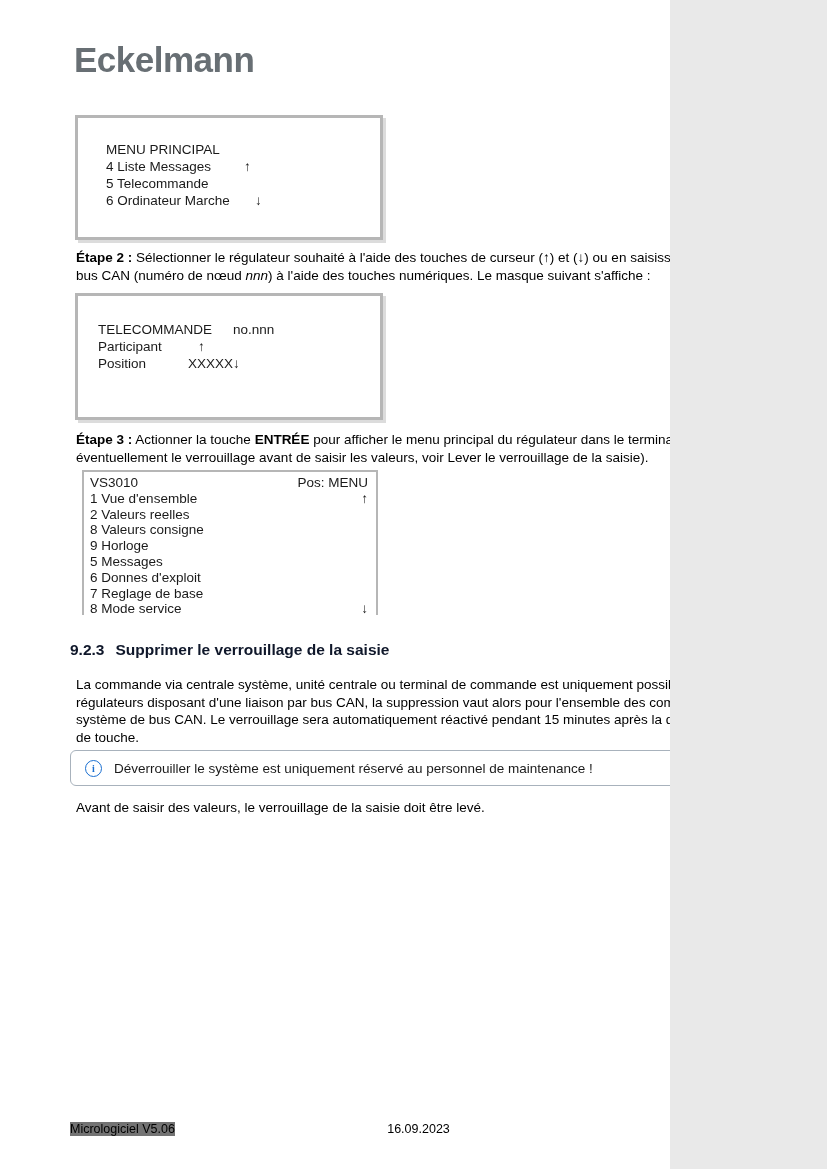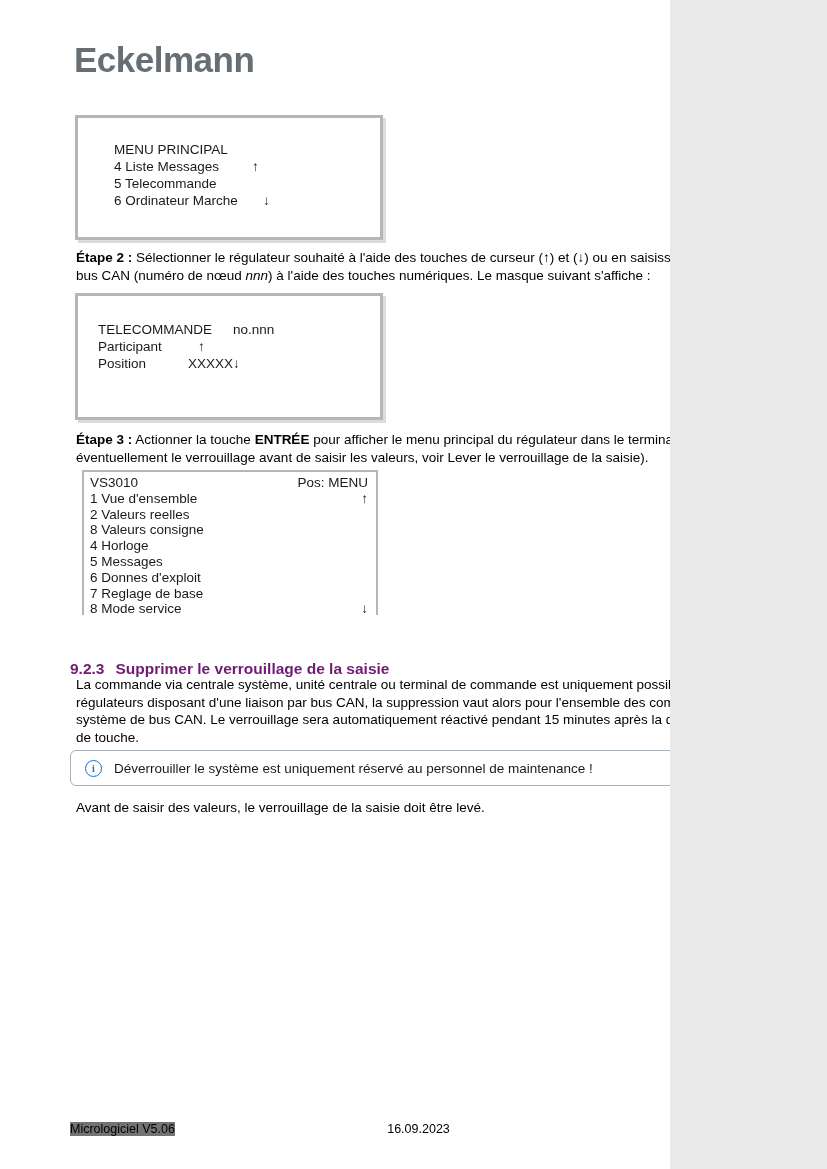--- a/index.html
+++ b/index.html
@@ -18,21 +18,21 @@
     color:#686f74;letter-spacing:-0.5px;
   }
   
   .screen{
     position:absolute;background:#fff;
     border:3px solid #b6b6b6;
     box-shadow:3px 3px 0 #dcdcdc;
     font-size:13.5px;line-height:17px;color:#1a1a1a;
     box-sizing:border-box;
   }
-  .screen1{left:75px;top:115px;width:308px;height:125px;padding:23px 0 0 36px;}
+  .screen1{left:75px;top:115px;width:308px;height:125px;padding:23px 0 0 28px;}
   .screen2{left:75px;top:293px;width:308px;height:127px;padding:25px 0 0 20px;}
   .screen3{
     left:82px;top:470px;width:296px;height:145px;
     border:2px solid #b6b6b6;border-bottom:none;box-shadow:none;
     padding:3px 8px 0 6px;line-height:15.8px;
   }
   .sline{position:relative;white-space:nowrap;}
   .sline .arrow{position:absolute;top:0;}
   .s1-up .arrow{left:138px;}
   .s1-dn .arrow{left:149px;}
@@ -46,21 +46,21 @@
     font-size:13.5px;line-height:17.5px;color:#000;
   }
   .step2{top:249px;}
   .step3{top:431px;}
   .bold{font-weight:bold;}
   .ital{font-style:italic;}
   .link{color:#000000;text-decoration:none;cursor:pointer;}
   
   .heading{
     position:absolute;left:70px;top:641px;
-    font-size:15.5px;font-weight:bold;color:#701a75;margin-top:19px;
+    font-size:15.5px;font-weight:bold;color:#0f172a;
   }
   .heading .num{margin-right:11px;}
   .body1{top:676px;}
   .closing{top:799px;}
   
   .note{
     position:absolute;left:70px;top:750px;width:697px;height:36px;
     border:1px solid #a8b2bc;border-radius:6px;
     display:flex;align-items:center;gap:12px;
     padding-left:14px;box-sizing:border-box;
@@ -141,21 +141,21 @@
     </div>
     <div class="s3line">
       <span>2 Valeurs reelles</span>
       <span></span>
     </div>
     <div class="s3line">
       <span>8 Valeurs consigne</span>
       <span></span>
     </div>
     <div class="s3line">
-      <span>4 Horloge</span>
+      <span>9 Horloge</span>
       <span></span>
     </div>
     <div class="s3line">
       <span>5 Messages</span>
       <span></span>
     </div>
     <div class="s3line">
       <span>6 Donnes d'exploit</span>
       <span></span>
     </div>

